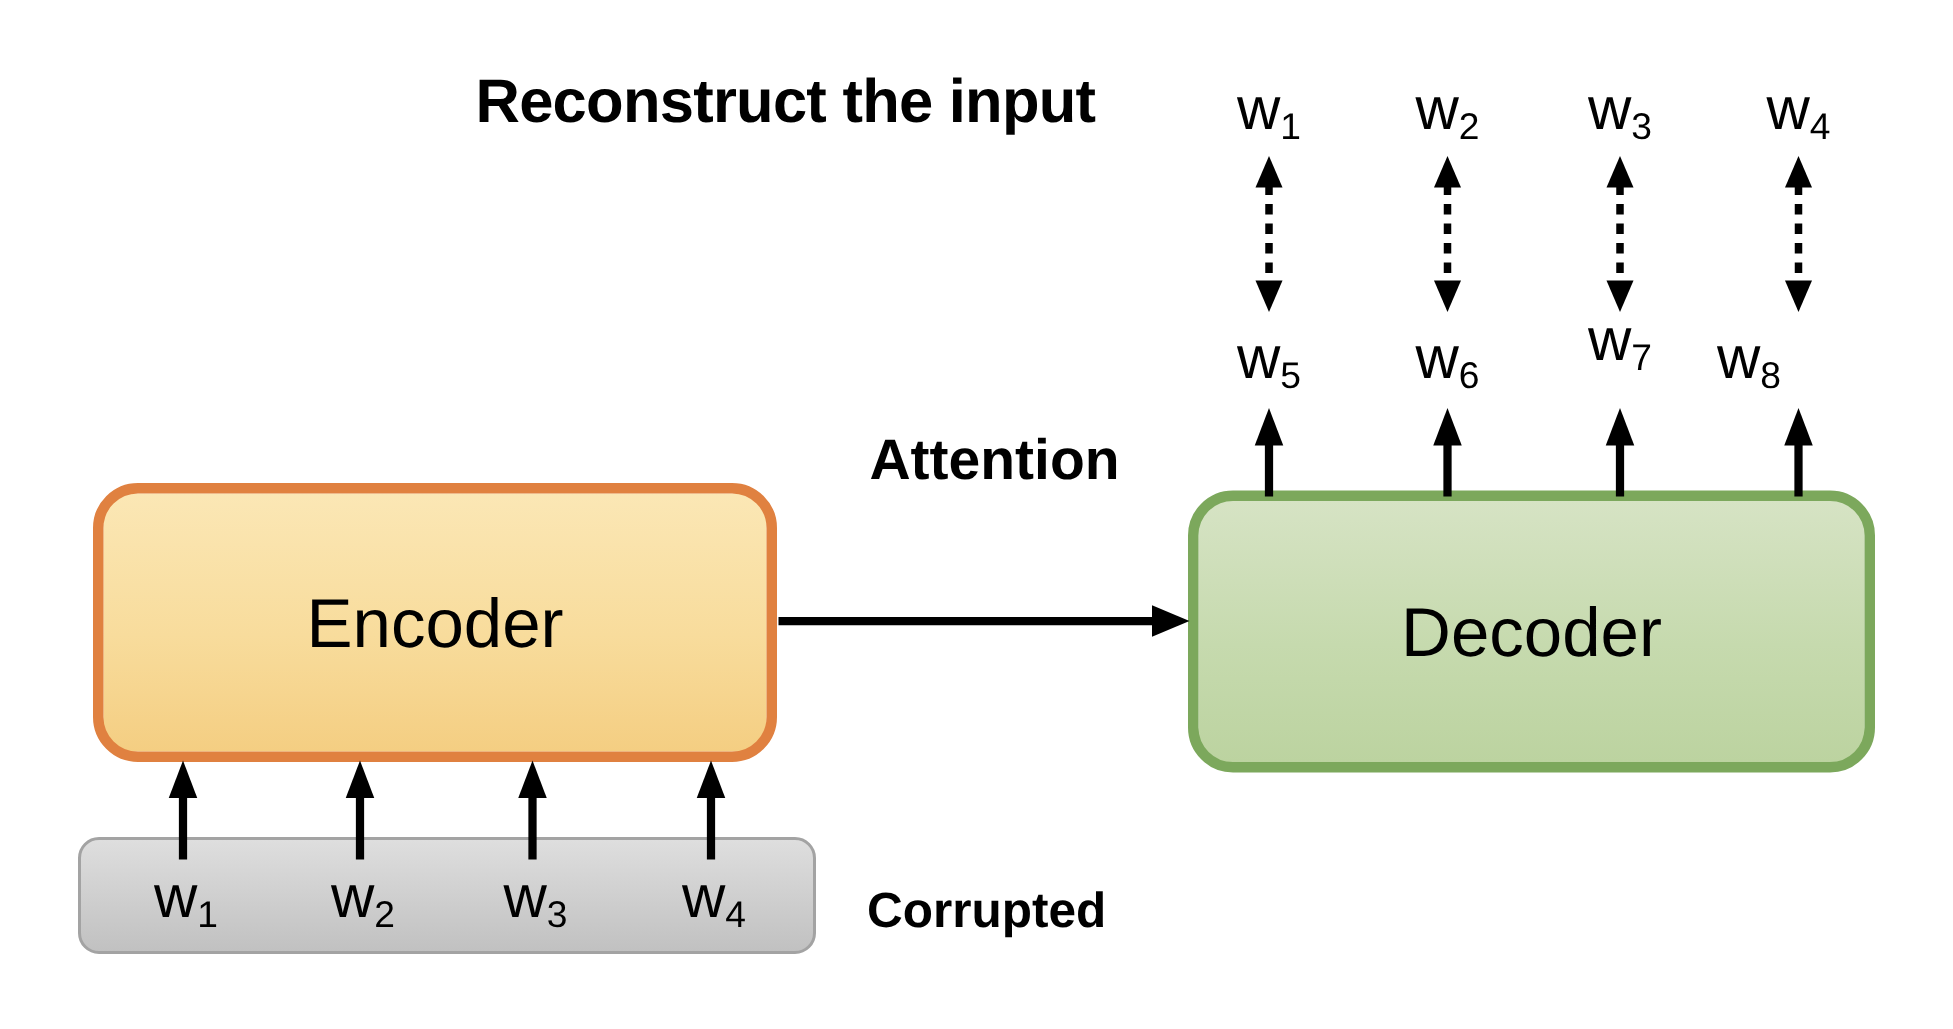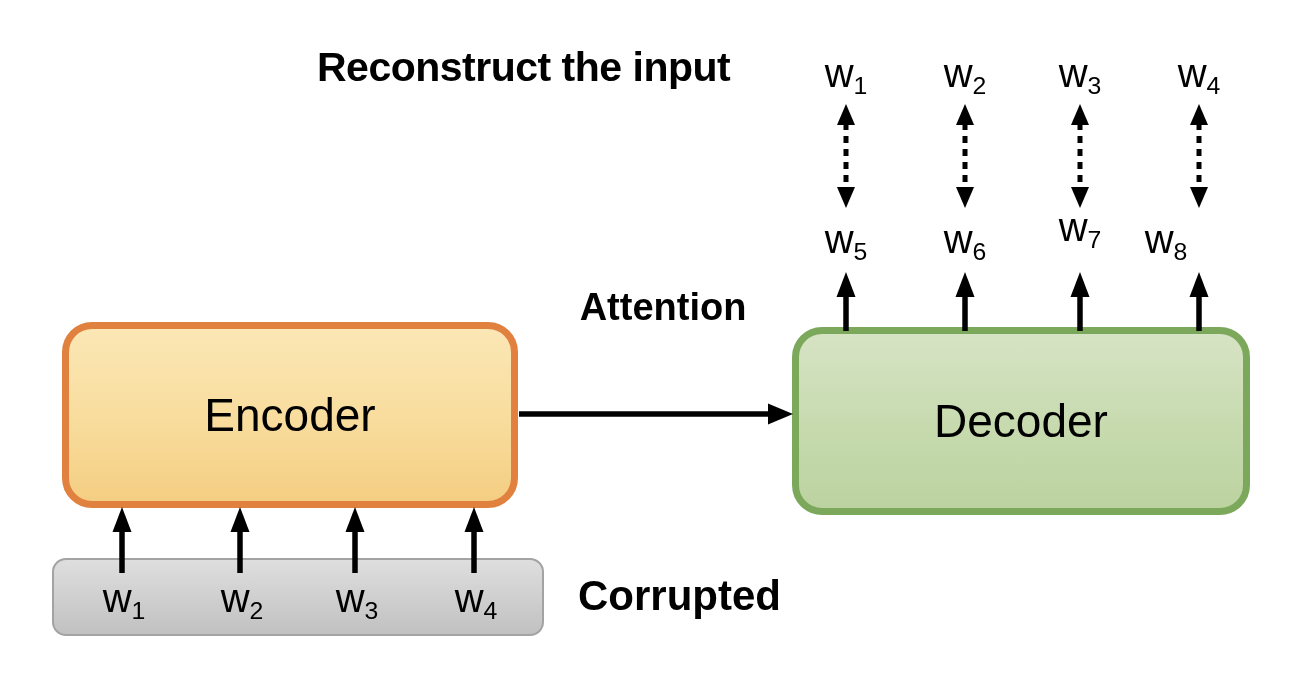--- a/index.html
+++ b/index.html
@@ -24,22 +24,22 @@
     transform:translateX(-50%);
     z-index:3;white-space:nowrap;
   }
   .word sub{font-size:0.62em;line-height:0;vertical-align:-0.28em;}
   .cross-label{
     left:543px;top:281px;width:240px;
     font-size:38px;font-weight:700;text-align:center;line-height:1.40;
     z-index:3;
   }
   .corrupted-label{
-    left:578px;top:572px;
-    font-size:42px;font-weight:700;
+    left:578px;top:588px;
+    font-size:33px;font-weight:700;
     z-index:3;
   }
   
   .block{
     box-sizing:border-box;
     display:flex;align-items:center;justify-content:center;
     z-index:2;
     font-size:46px;font-weight:400;
   }
   .encoder{

